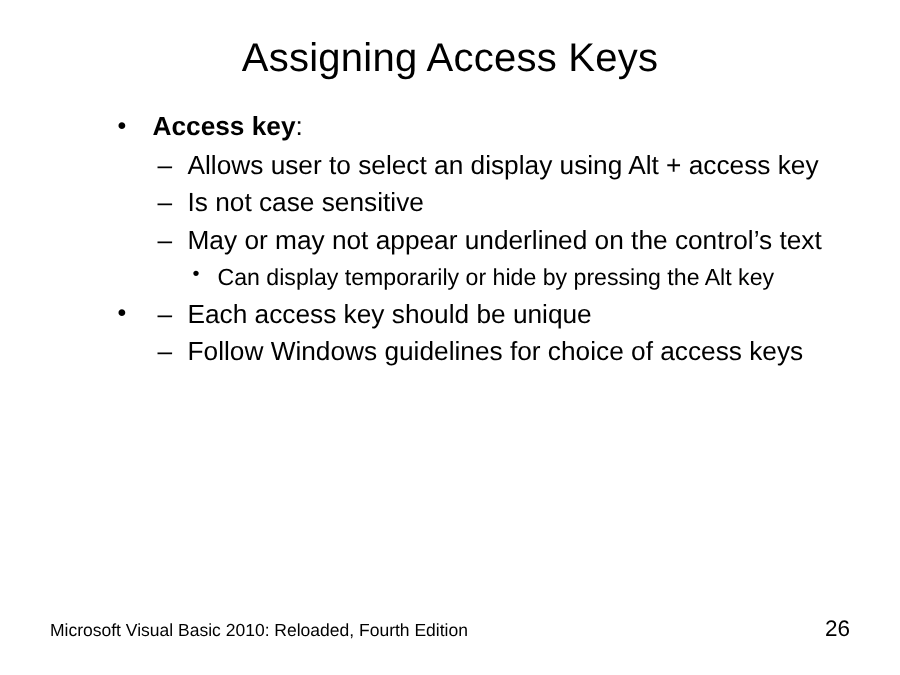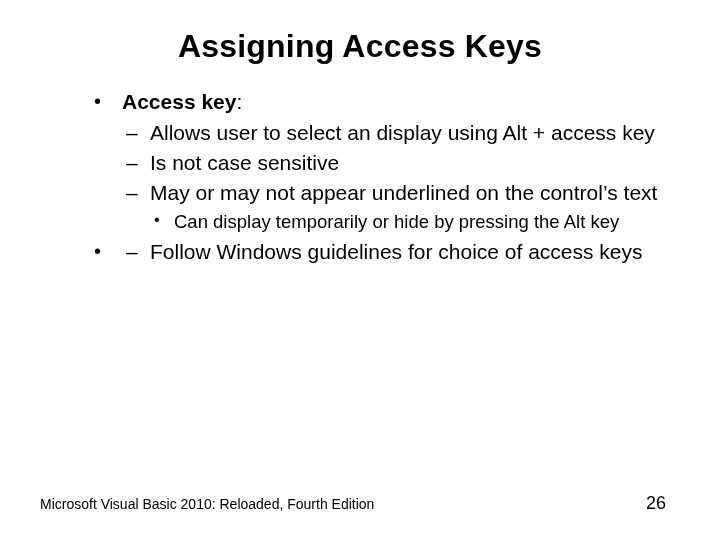--- a/index.html
+++ b/index.html
@@ -14,21 +14,21 @@
   }
   .slide {
     position: relative;
     width: 720px;
     height: 540px;
     box-sizing: border-box;
   }
   .title {
     text-align: center;
     font-size: 32px;
-    font-weight: 700;
+    font-weight: 400;
     padding-top: 28px;
     padding-bottom: 24px;
     letter-spacing: 0.2px;
   }
   .body {
     padding: 0 40px 0 40px;
     font-size: 21px;
     line-height: 1.28;
     margin-left: 48px;
   }
@@ -84,21 +84,21 @@
     position: absolute;
     left: 4px;
     top: 0;
     font-size: 16px;
   }
 
   .footer {
     position: absolute;
     bottom: 26px;
     left: 40px;
-    right: 54px;
+    right: 40px;
     display: flex;
     justify-content: space-between;
     align-items: baseline;
     font-size: 14px;
   }
   .page-num {
     font-size: 18px;
     margin-top: 44px;
   }
 </style>
@@ -121,20 +121,21 @@
             <span>May or may not appear underlined on the control’s text</span>
             <ul class="level3">
               <li>Can display temporarily or hide by pressing the Alt key</li>
             </ul>
           </li>
         </ul>
       </li>
 
       <li>
         <ul class="level2">
+          <li>Each access key should be unique</li>
           <li>Follow Windows guidelines for choice of access keys</li>
         </ul>
       </li>
 
     </ul>
   </div>
 
   <div class="footer">
     <span>Microsoft Visual Basic 2010: Reloaded, Fourth Edition</span>
     <span class="page-num">26</span>

